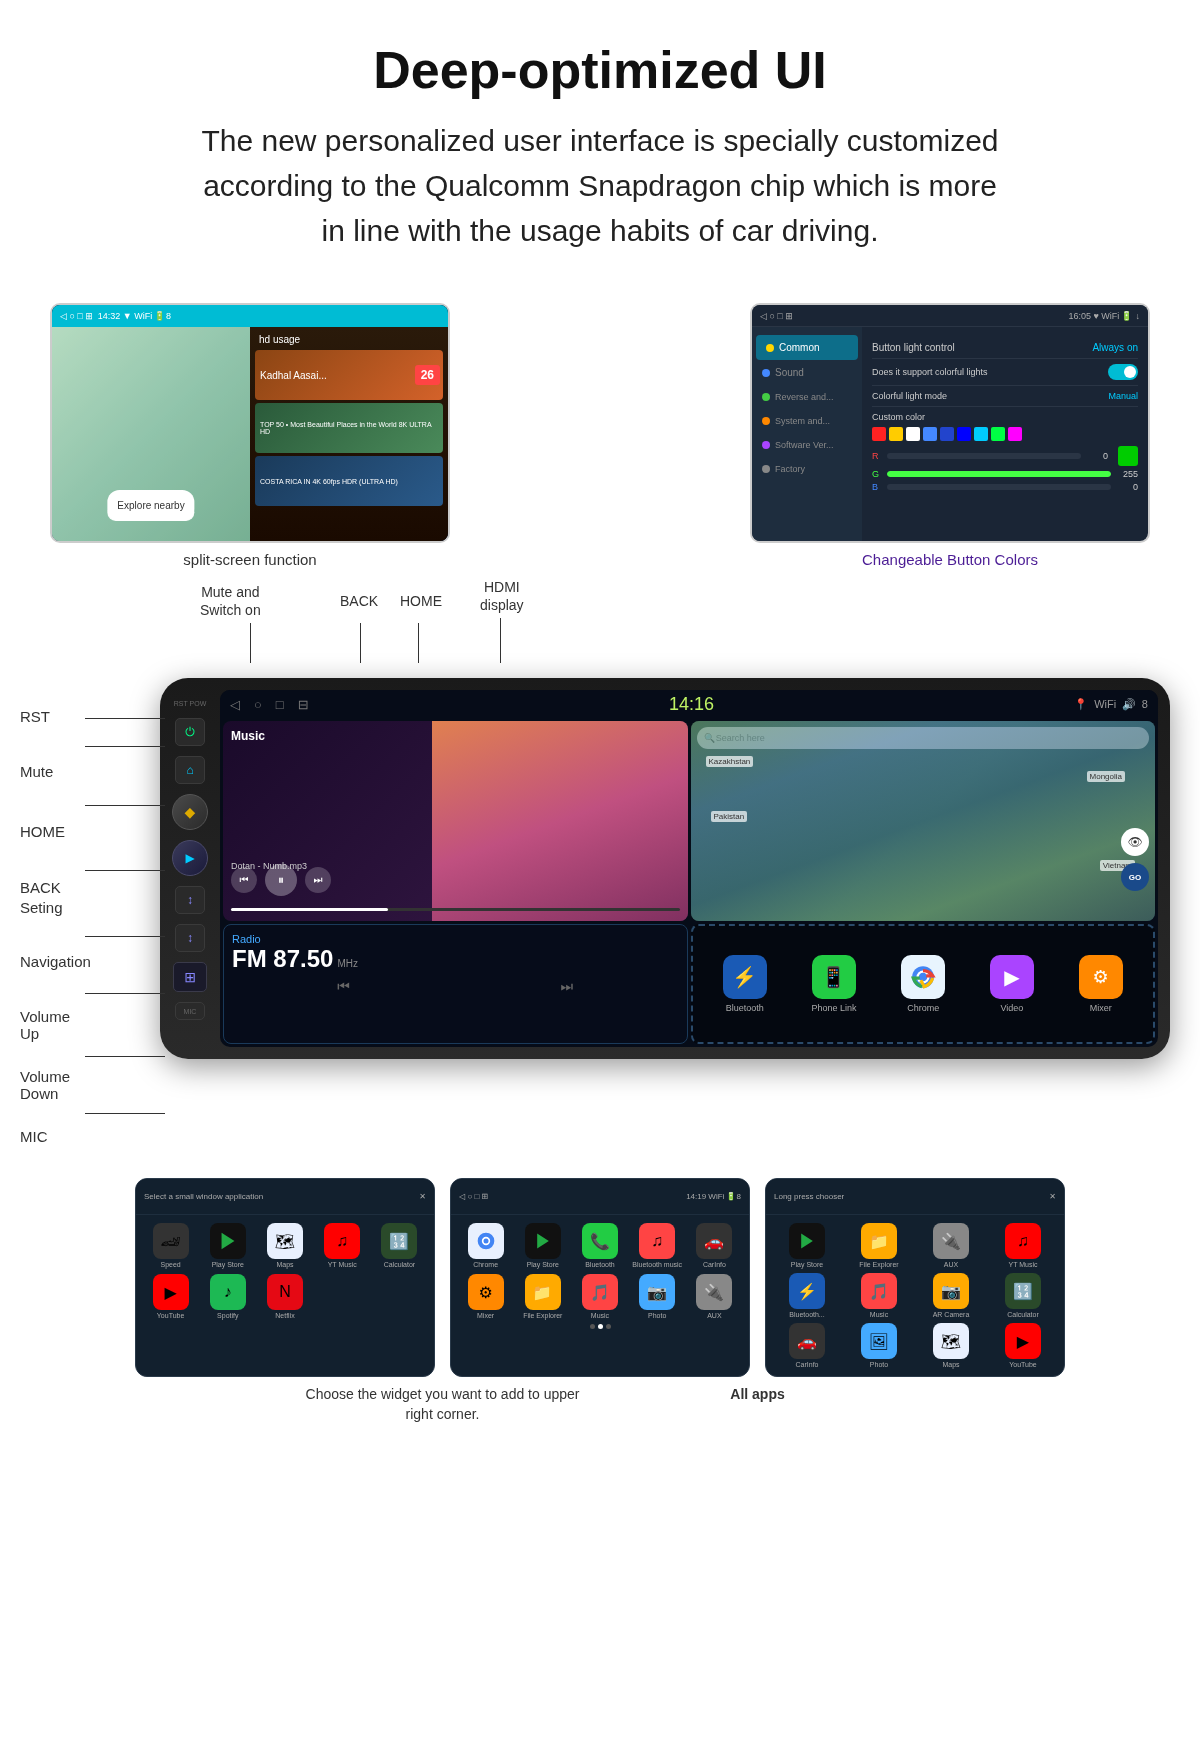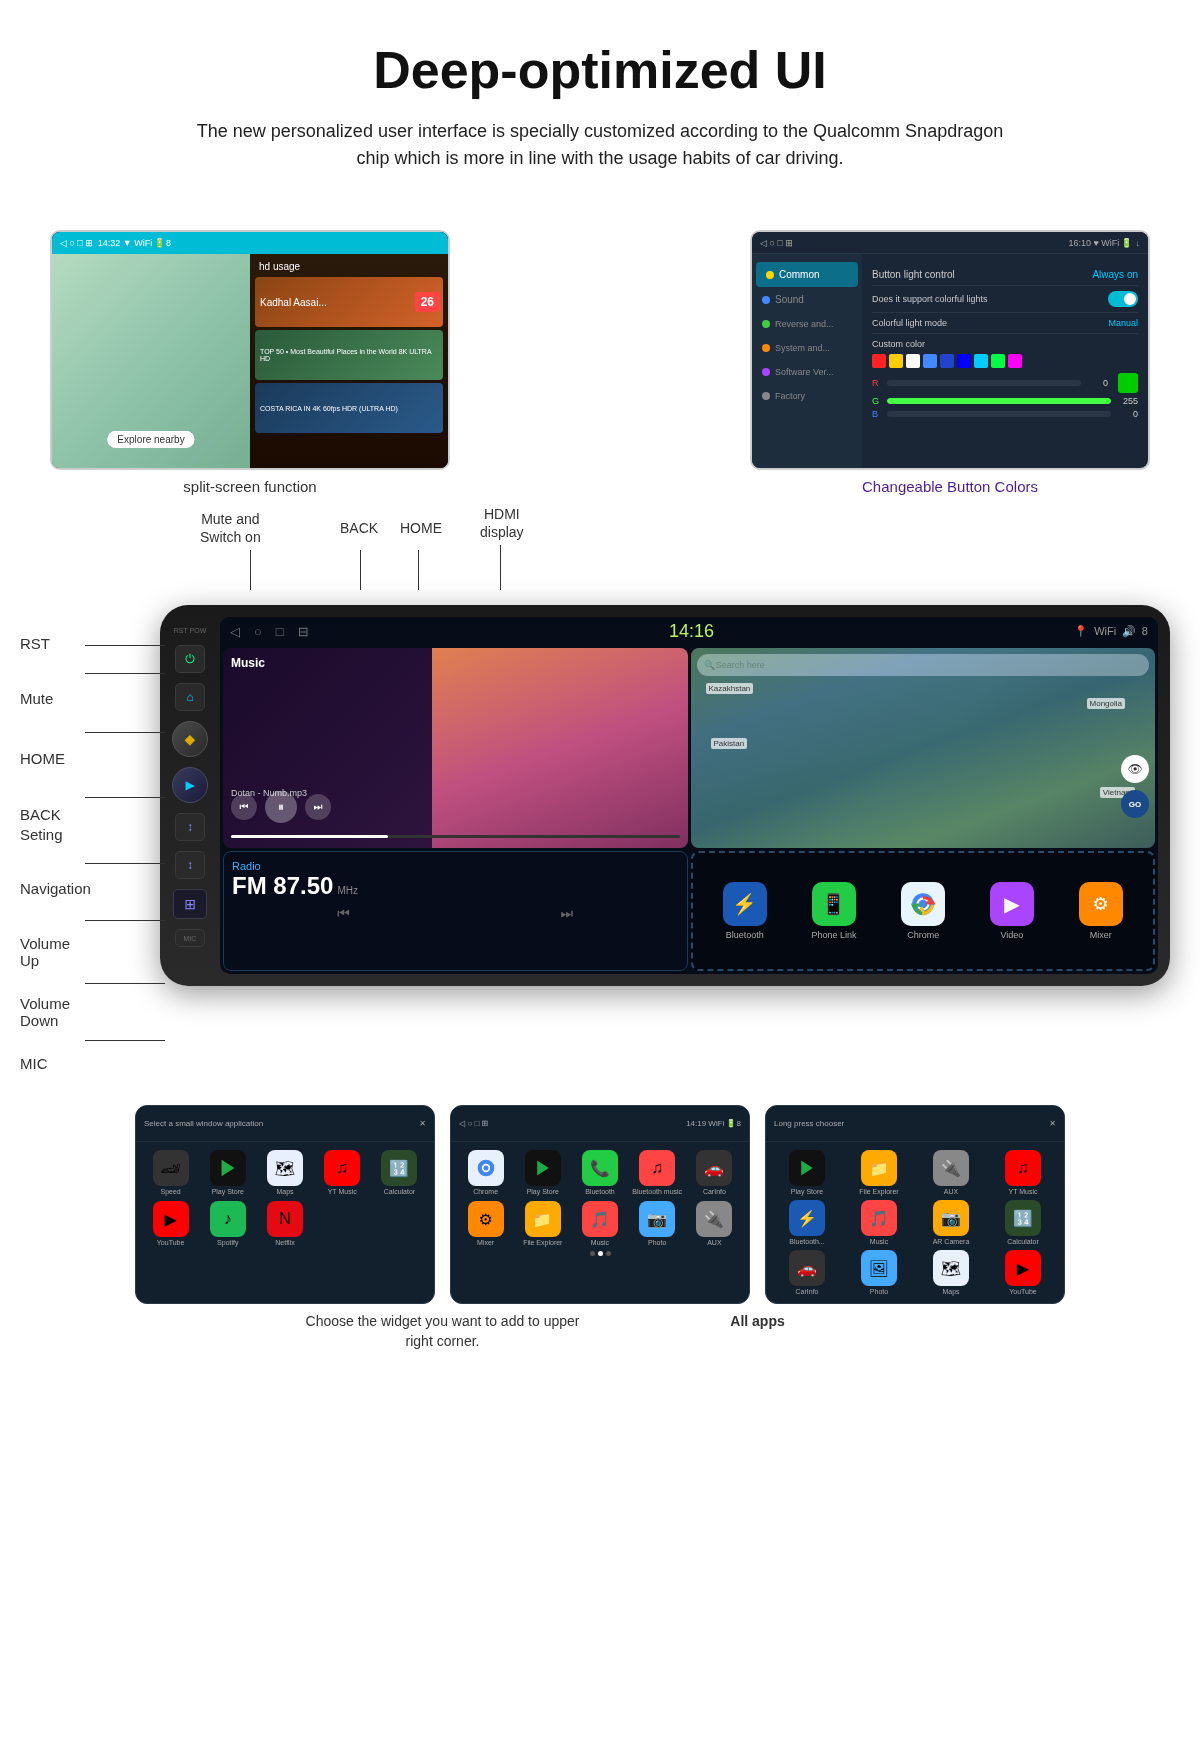--- a/index.html
+++ b/index.html
@@ -17,25 +17,25 @@
       text-align: center;
       padding: 40px 60px 20px;
     }
     .main-title {
       font-size: 52px;
       font-weight: 900;
       color: #111;
       margin-bottom: 18px;
     }
     .subtitle {
-      font-size: 18px;
+      font-size: 30px;
       color: #222;
       line-height: 1.5;
       max-width: 820px;
-      margin: 8px auto;
+      margin: 0 auto;
     }
 
     
     .top-screenshots {
       display: flex;
       justify-content: space-between;
       padding: 30px 50px 0;
       gap: 20px;
     }
     .screenshot-box {
@@ -499,21 +499,21 @@
 
   <div style="display:flex;flex-direction:column;align-items:center;">
     <div class="screenshot-box screenshot-left">
       <div class="split-screen-sim">
         <div class="top-bar-sim">
           <span>◁ ○ □ ⊞</span>
           <span>14:32 ▼ WiFi 🔋8</span>
         </div>
         <div class="split-left" style="margin-top:22px;height:calc(100% - 22px);">
           <div class="split-left-map"></div>
-          <div style="position:absolute;bottom:20px;left:50%;transform:translateX(-50%);background:white;padding:3px 10px;border-radius:12px;font-size:10px;color:#333;white-space:nowrap;">Explore nearby</div>
+          <div style="position:absolute;bottom:20px;left:50%;transform:translateX(-50%);background:white;padding:10px 10px;border-radius:12px;font-size:10px;color:#333;white-space:nowrap;">Explore nearby</div>
         </div>
         <div class="split-right" style="margin-top:22px;height:calc(100% - 22px);">
           <div class="split-right-video">
             <div style="font-size:10px;color:white;padding:2px 4px;">hd usage</div>
             <div class="video-thumb" style="background:linear-gradient(135deg,#8B4513,#d4622a);height:50px;">
               <div style="padding:5px;font-size:10px;color:white;flex:1;">Kadhal Aasai...</div>
               <div style="background:#ff4444;color:white;font-size:12px;font-weight:bold;padding:3px 6px;margin:3px;border-radius:3px;">26</div>
             </div>
             <div class="video-thumb" style="background:linear-gradient(135deg,#2a5a3a,#4a8a5a);height:50px;">
               <div style="padding:5px;font-size:7px;color:white;">TOP 50 • Most Beautiful Places in the World 8K ULTRA HD</div>
@@ -528,21 +528,21 @@
     <div class="screenshot-label" style="font-size:15px;color:#333;margin-top:8px;text-align:center;">split-screen function</div>
   </div>
 
   <div style="flex:1;"></div>
 
   <div style="display:flex;flex-direction:column;align-items:center;">
     <div class="screenshot-box screenshot-right">
       <div class="settings-sim">
         <div class="settings-topbar">
           <span>◁ ○ □ ⊞</span>
-          <span>16:10 ♥ WiFi 🔋 ↓</span>
+          <span>16:05 ♥ WiFi 🔋 ↓</span>
         </div>
         <div class="settings-body">
           <div class="settings-sidebar">
             <div class="settings-item active">
               <span class="settings-dot yellow"></span>
               <span>Common</span>
             </div>
             <div class="settings-item">
               <span class="settings-dot blue"></span>
               <span>Sound</span>

